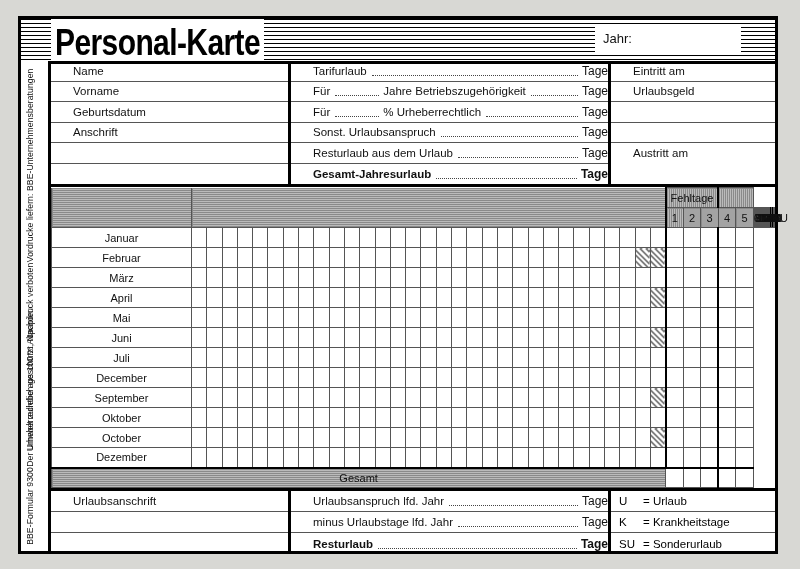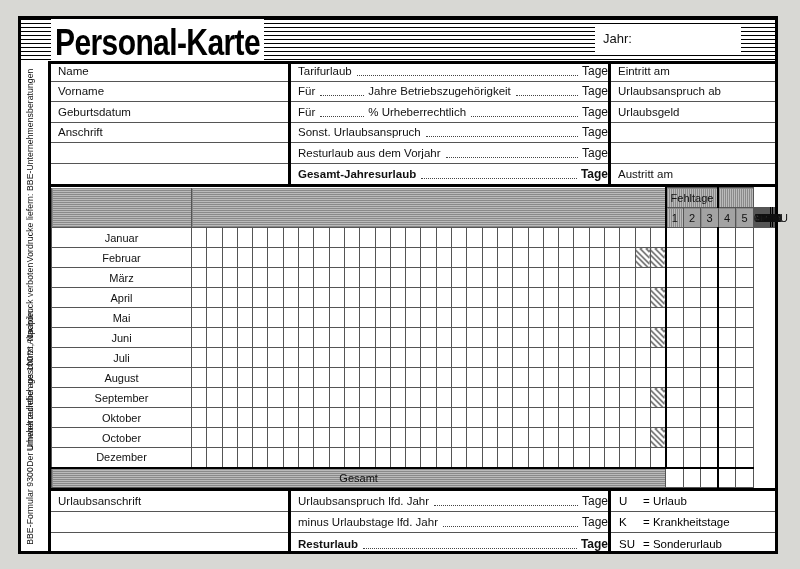--- a/index.html
+++ b/index.html
@@ -84,21 +84,21 @@
   .topsec{border-bottom:3px solid #000;}
   .col-a{width:240px;border-right:3px solid #000;box-sizing:border-box;}
   .col-b{flex:1;border-right:3px solid #000;box-sizing:border-box;}
   .col-c{width:164px;box-sizing:border-box;}
 
   .frow{
     height:20.5px;
     border-bottom:1.5px solid #555;
     box-sizing:border-box;
     display:flex;align-items:center;
-    padding-left:7px;
+    padding-left:22px;
     font-size:11.5px;color:#111;
     white-space:nowrap;
     overflow:hidden;
   }
   .frow:last-child{border-bottom:none;}
   .frow.bold{font-weight:bold;}
   .frow.tall{height:21px;}
 
   .dots{
     flex:1;
@@ -221,37 +221,34 @@
           <span>% Urheberrechtlich</span>
           <span class="dots"></span>
           <span class="tage">Tage</span>
         </div>
         <div class="frow">
           <span>Sonst. Urlaubsanspruch</span>
           <span class="dots"></span>
           <span class="tage">Tage</span>
         </div>
         <div class="frow">
-          <span>Resturlaub aus dem Vorjahr</span>
+          <span>Resturlaub aus dem Urlaub</span>
           <span class="dots"></span>
           <span class="tage">Tage</span>
         </div>
         <div class="frow bold">
           <span>Gesamt-Jahresurlaub</span>
           <span class="dots"></span>
           <span class="tage">Tage</span>
         </div>
       </div>
 
       <div class="col-c">
         <div class="frow">
             <span>Eintritt am</span>
-          </div>
-        <div class="frow">
-            <span>Urlaubsanspruch ab</span>
           </div>
         <div class="frow">
             <span>Urlaubsgeld</span>
           </div>
         <div class="frow">
             <span></span>
           </div>
         <div class="frow">
             <span></span>
           </div>
@@ -616,21 +613,21 @@
               <td class=""></td>
               <td class=""></td>
               <td class="thick-r"></td>
               <td class=""></td>
               <td class=""></td>
               <td class="thick-r"></td>
               <td class=""></td>
               <td class=""></td>
             </tr>
             <tr>
-              <td class="monthcell">August</td>
+              <td class="monthcell">December</td>
               <td class=""></td>
               <td class=""></td>
               <td class=""></td>
               <td class=""></td>
               <td class=""></td>
               <td class=""></td>
               <td class=""></td>
               <td class=""></td>
               <td class=""></td>
               <td class=""></td>

